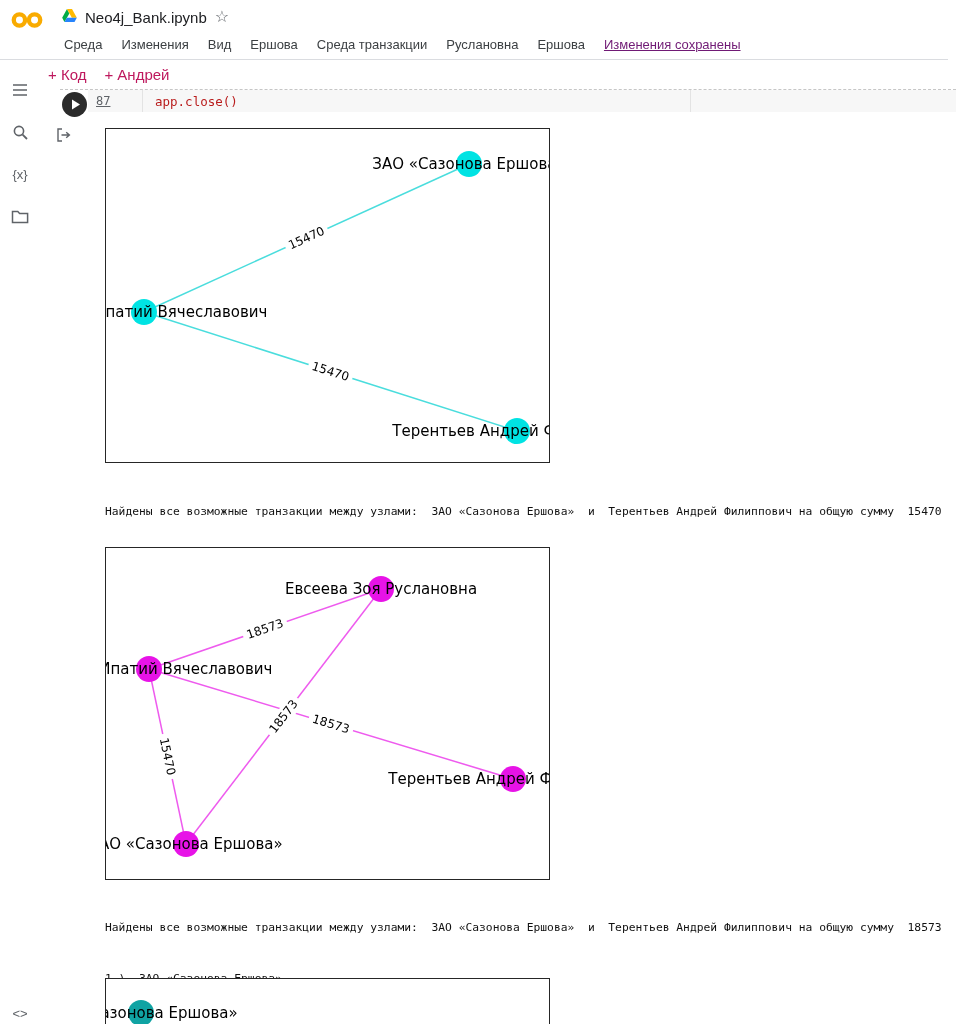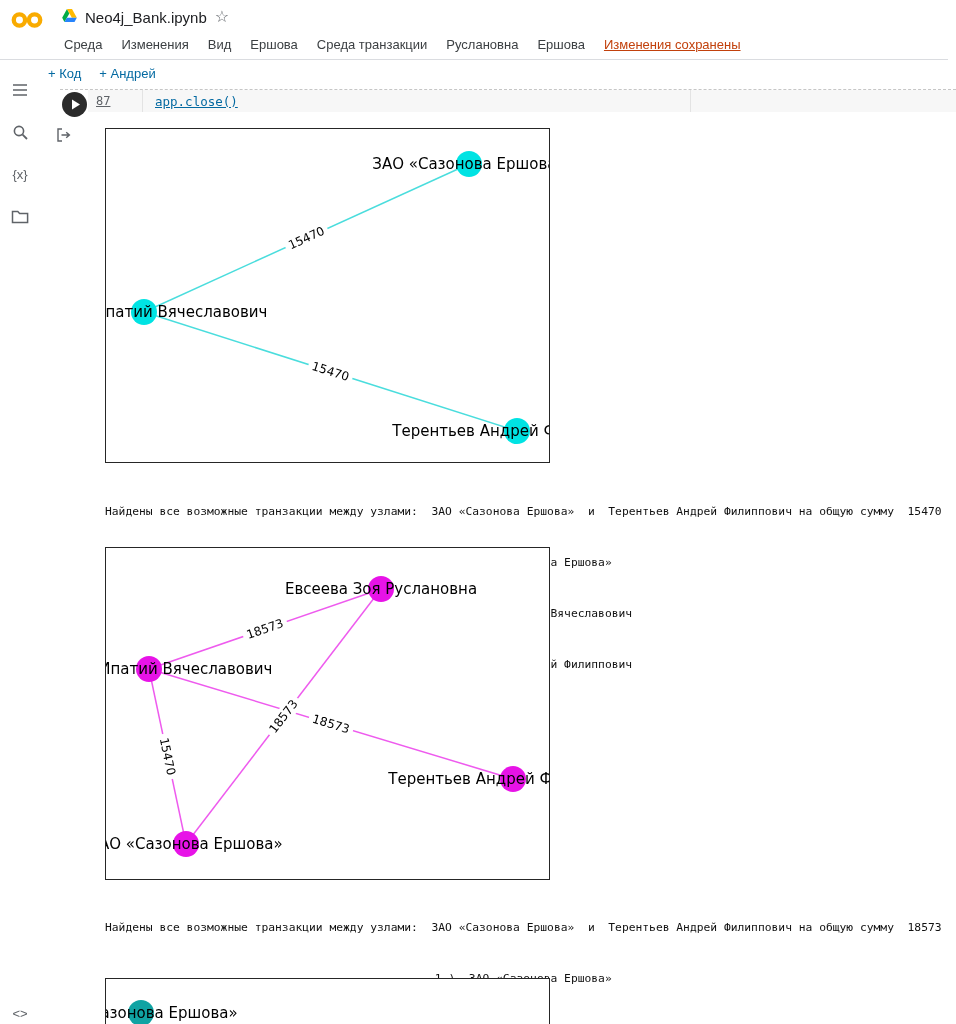--- a/index.html
+++ b/index.html
@@ -15,25 +15,25 @@
   .header {
     position: absolute; left: 0; top: 0; right: 8px; height: 60px;
     background: #fff; border-bottom: 1px solid #dadce0; z-index: 6;
   }
   .logo { position: absolute; left: 10px; top: 9px; cursor: pointer; }
   .title-row { position: absolute; left: 62px; top: 8px; display: flex; align-items: center; gap: 8px; }
   .nb-title { font-size: 15px; color: #202124; }
   .star { font-size: 16px; color: #5f6368; line-height: 1; cursor: pointer; }
   .menu-row { position: absolute; left: 64px; top: 37px; display: flex; gap: 19px; font-size: 13px; color: #3c4043; white-space: nowrap; }
   .menu-item { cursor: pointer; }
-  .save-status { color: #c2410c; text-decoration: underline; cursor: pointer; }
+  .save-status { color: #701a75; text-decoration: underline; cursor: pointer; }
 
   
   .toolbar { position: absolute; left: 48px; top: 66px; display: flex; gap: 18px; align-items: center; z-index: 5; }
-  .tb-btn { font-size: 13px; color: #0369a1; cursor: pointer; }
+  .tb-btn { font-size: 15px; color: #be185d; cursor: pointer; }
 
   
   .sidebar { position: absolute; left: 0; top: 60px; bottom: 0; width: 40px; background: #fff; z-index: 5; }
   .side-icon {
     position: absolute; left: 0; width: 40px; height: 30px;
     display: flex; align-items: center; justify-content: center;
     color: #5f6368; cursor: pointer;
   }
   .side-text { font-size: 13px; color: #5f6368; font-family: "Liberation Sans", sans-serif; }
 
@@ -42,41 +42,40 @@
   .code-row { position: absolute; left: 88px; right: 0; top: 90px; height: 22px; background: #f7f7f7; }
   .gutter {
     position: absolute; left: 0; top: 0; width: 55px; height: 22px;
     border-right: 1px solid #e3e3e3; color: #5f6368;
     font: 12px "DejaVu Sans Mono", monospace;
     display: flex; align-items: center; padding-left: 8px; text-decoration: underline;
   }
   .code {
     position: absolute; left: 67px; top: 0; height: 22px;
     display: flex; align-items: center;
-    font: 12.5px "DejaVu Sans Mono", monospace; color: #0369a1;
+    font: 12.5px "DejaVu Sans Mono", monospace; color: #b91c1c;
     cursor: text;
-    text-decoration: underline;
   }
   .code-divider { position: absolute; left: 602px; top: 0; height: 22px; border-left: 1px solid #e3e3e3; }
   .play-btn {
     position: absolute; left: 62px; top: 92px; width: 25px; height: 25px;
     border-radius: 50%; background: #2b2b2b;
     display: flex; align-items: center; justify-content: center;
     cursor: pointer; z-index: 3;
   }
   .output-icon { position: absolute; left: 56px; top: 127px; color: #5f6368; cursor: pointer; }
 
   
   .figure { position: absolute; border: 1px solid #262626; background: #fff; overflow: hidden; }
 
   
   .out-block {
     position: absolute; left: 105px;
     font: 11.3px "DejaVu Sans Mono", monospace;
-    color: #111; line-height: 17px; white-space: pre; text-align: center;
+    color: #111; line-height: 17px; white-space: pre;
   }
 </style>
 </head>
 <body>
 
 <div class="header">
   <span class="logo">
     <svg width="34" height="22" viewBox="0 0 36 22">
       <circle cx="10" cy="11" r="6" fill="none" stroke="#F9AB00" stroke-width="4.6"></circle>
       <circle cx="26" cy="11" r="6" fill="none" stroke="#F9AB00" stroke-width="4.6"></circle>

